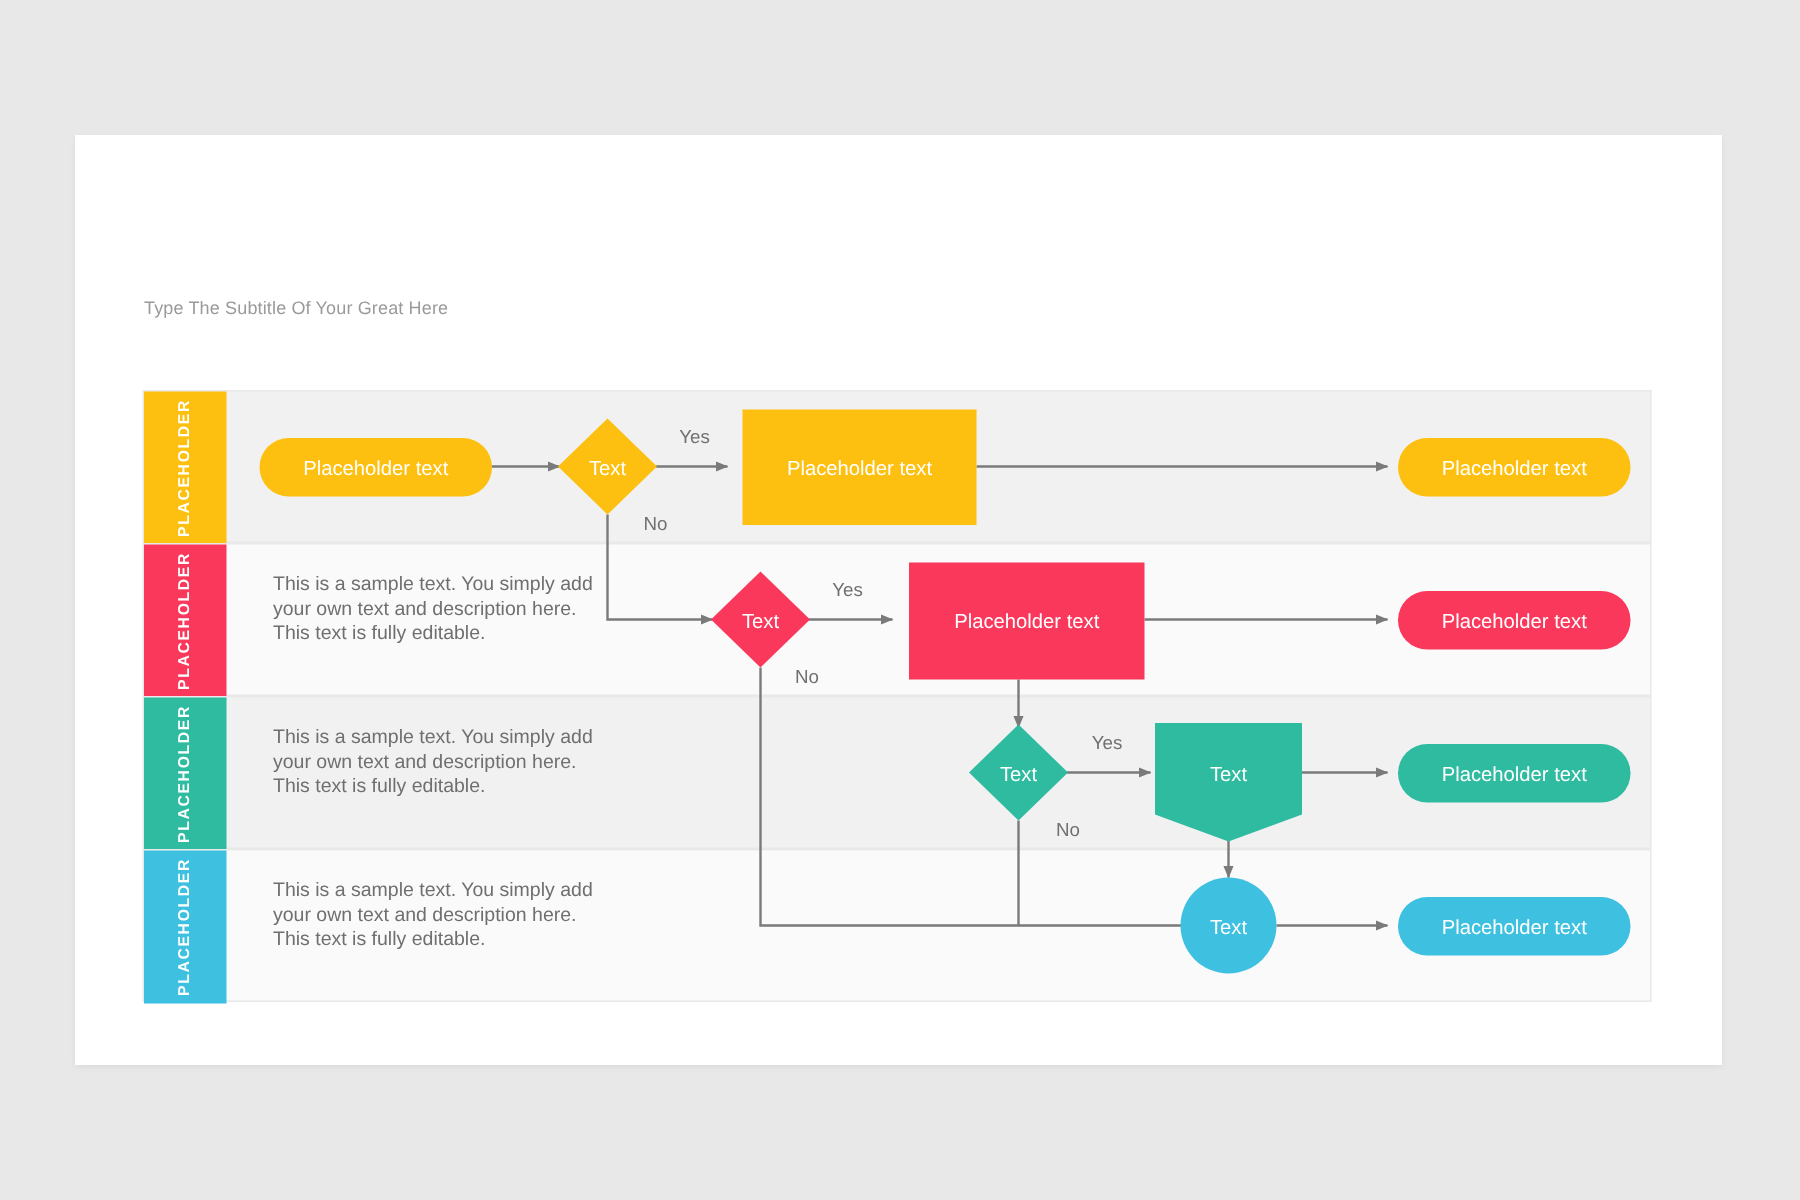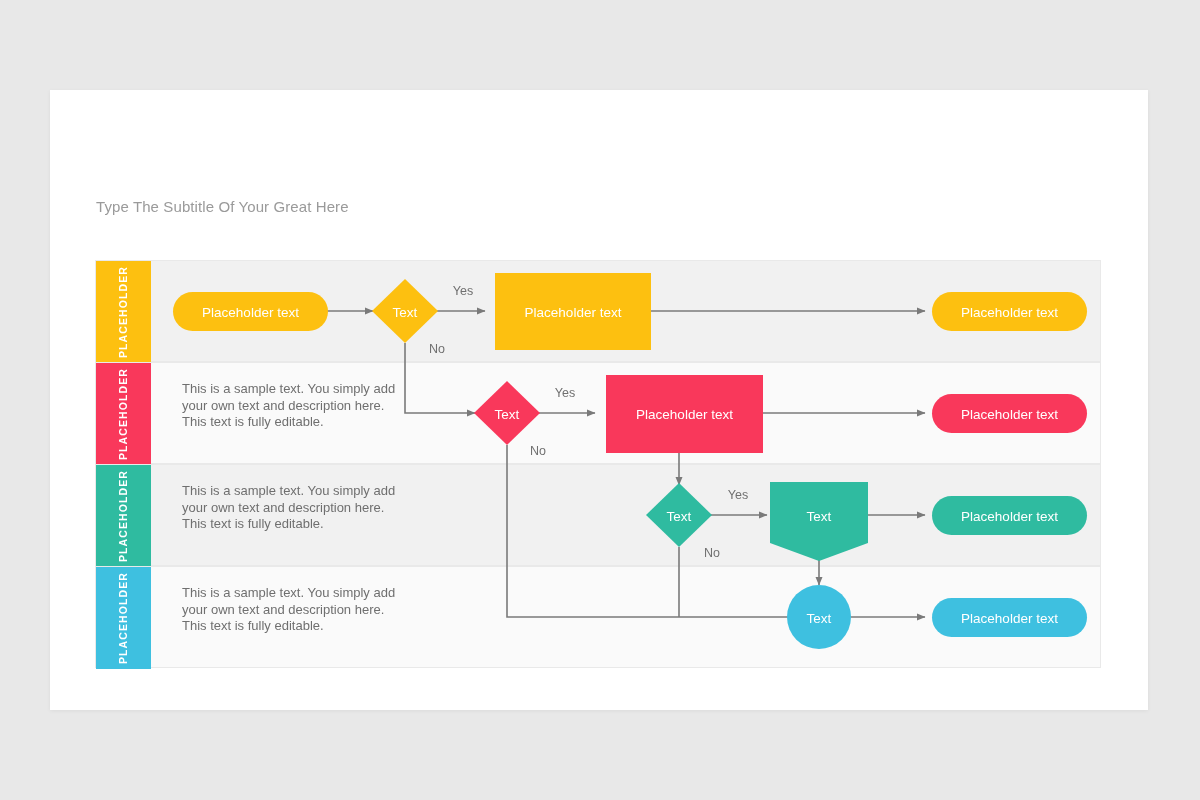--- a/index.html
+++ b/index.html
@@ -17,21 +17,21 @@
     box-shadow: 0 1px 4px rgba(0,0,0,0.06);
   }
   #title {
     position: absolute; left: 45px; top: 42px;
     font-size: 38px; font-weight: 400;
     color: #8d8d8d; letter-spacing: 0.3px;
     white-space: nowrap;
   }
   #subtitle {
     position: absolute; left: 46px; top: 108px;
-    font-size: 15px; font-weight: 400;
+    font-size: 12px; font-weight: 400;
     color: #9a9a9a; letter-spacing: 0.1px;
     white-space: nowrap;
   }
 
   
   #board {
     position: absolute;
     left: 45px; top: 170px;
     width: 1006px; height: 410px;
   }

